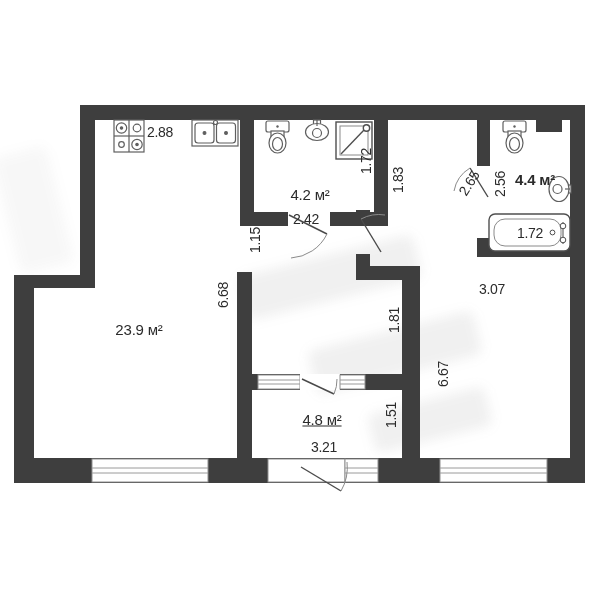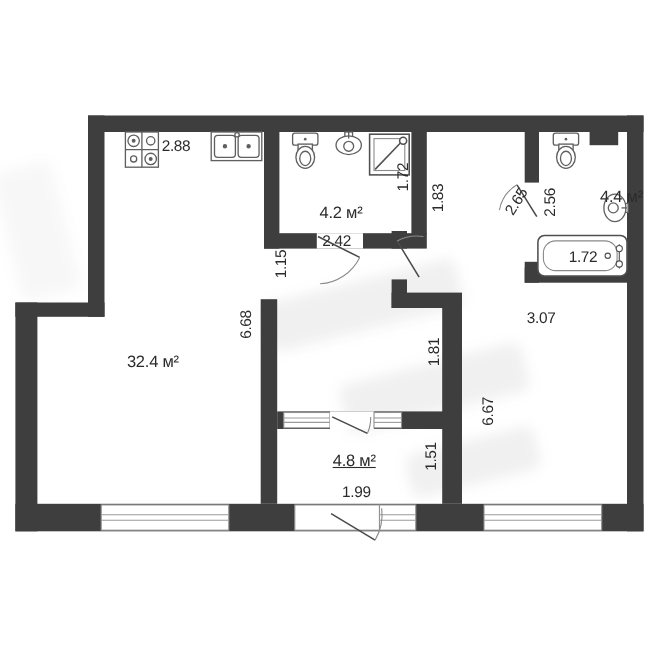--- a/index.html
+++ b/index.html
@@ -173,25 +173,25 @@
     </g>
   </svg>
 
   <div class="dim" style="left:160px;top:132px;">2.88</div>
   <div class="dim area" style="left:310px;top:169px;margin-top:25px;">4.2 м²</div>
   <div class="dim" style="left:306px;top:199px;margin-top:20px;">2.42</div>
   <div class="dim v" style="left:366px;top:161px;">1.72</div>
   <div class="dim v" style="left:398px;top:180px;">1.83</div>
   <div class="dim d" style="left:469px;top:183px;">2.65</div>
   <div class="dim v" style="left:500px;top:184px;">2.56</div>
-  <div class="dim area" style="left:565px;top:179px;">4.4 м²</div>
+  <div class="dim area" style="left:535px;top:179px;font-weight:bold;">4.4 м²</div>
   <div class="dim" style="left:530px;top:233px;">1.72</div>
   <div class="dim" style="left:492px;top:289px;text-align:right;">3.07</div>
   <div class="dim v" style="left:255px;top:240px;">1.15</div>
   <div class="dim v" style="left:223px;top:295px;">6.68</div>
-  <div class="dim area" style="left:139px;top:329px;">32.4 м²</div>
+  <div class="dim area" style="left:139px;top:329px;">23.9 м²</div>
   <div class="dim v" style="left:394px;top:320px;">1.81</div>
   <div class="dim v" style="left:443px;top:374px;">6.67</div>
   <div class="dim area" style="left:322px;top:419px;text-decoration:underline;">4.8 м²</div>
-  <div class="dim" style="left:324px;top:447px;">1.99</div>
+  <div class="dim" style="left:324px;top:447px;">3.21</div>
   <div class="dim v" style="left:391px;top:415px;">1.51</div>
 
 </div>
 
 </body></html>

